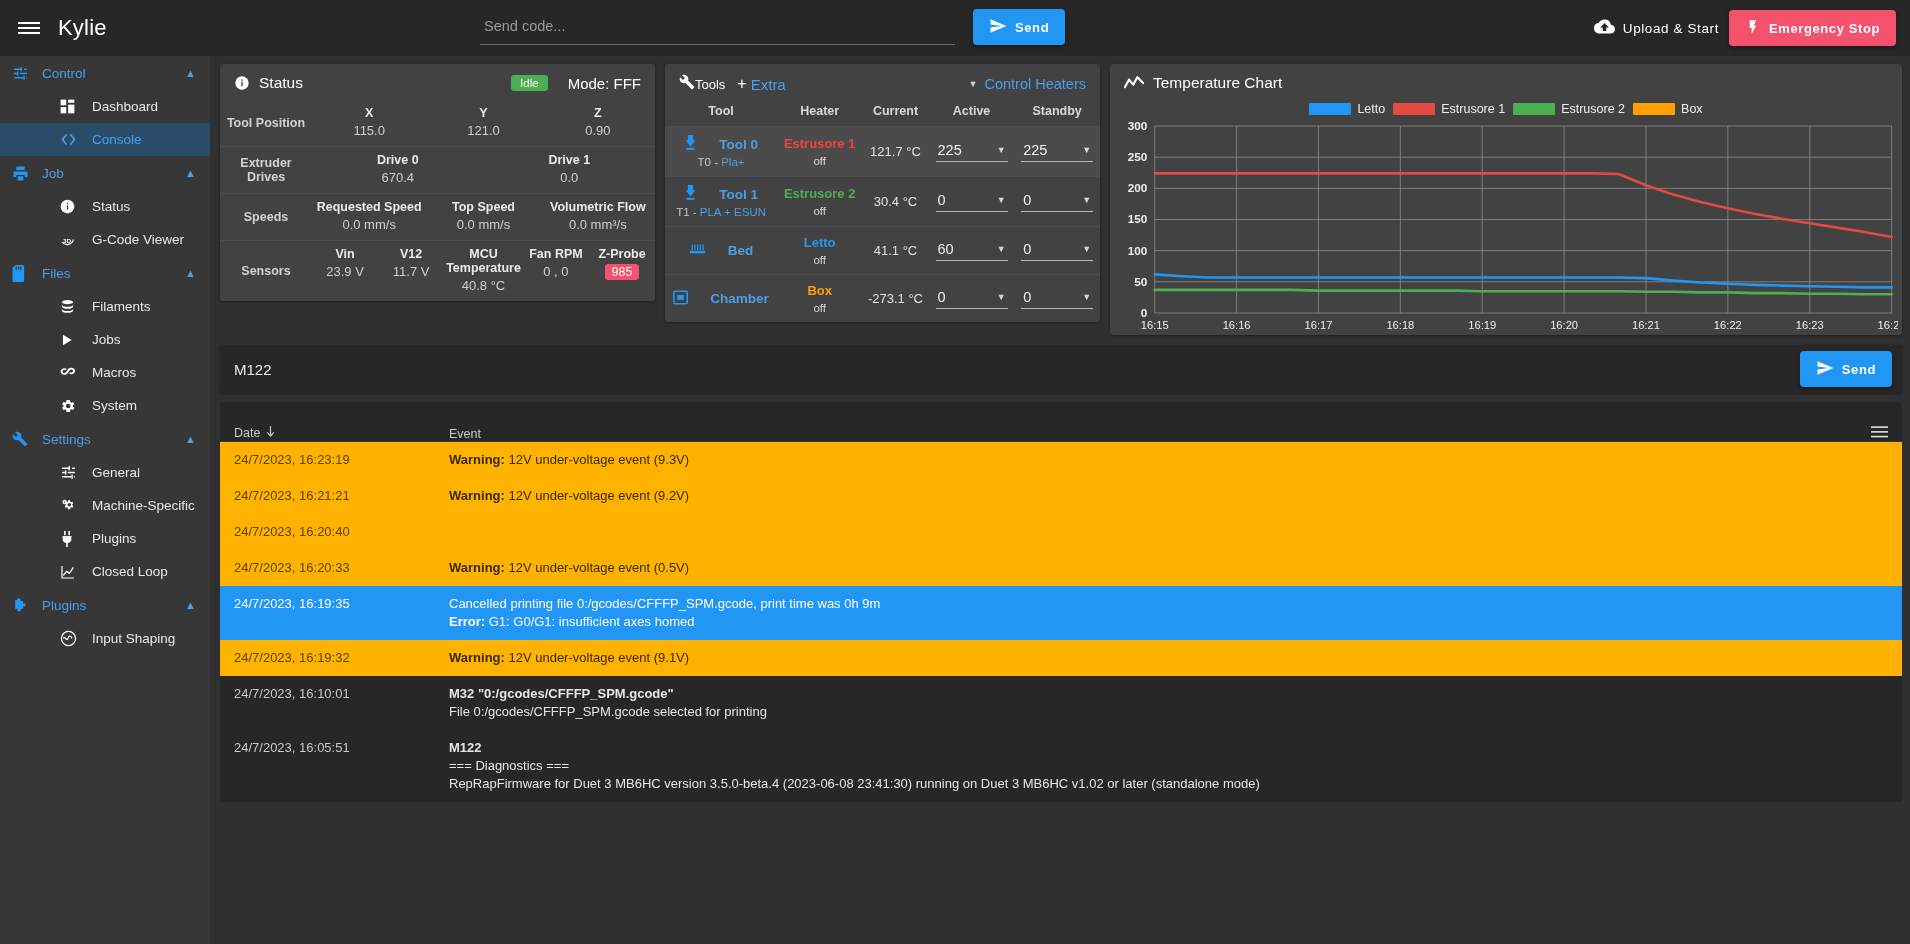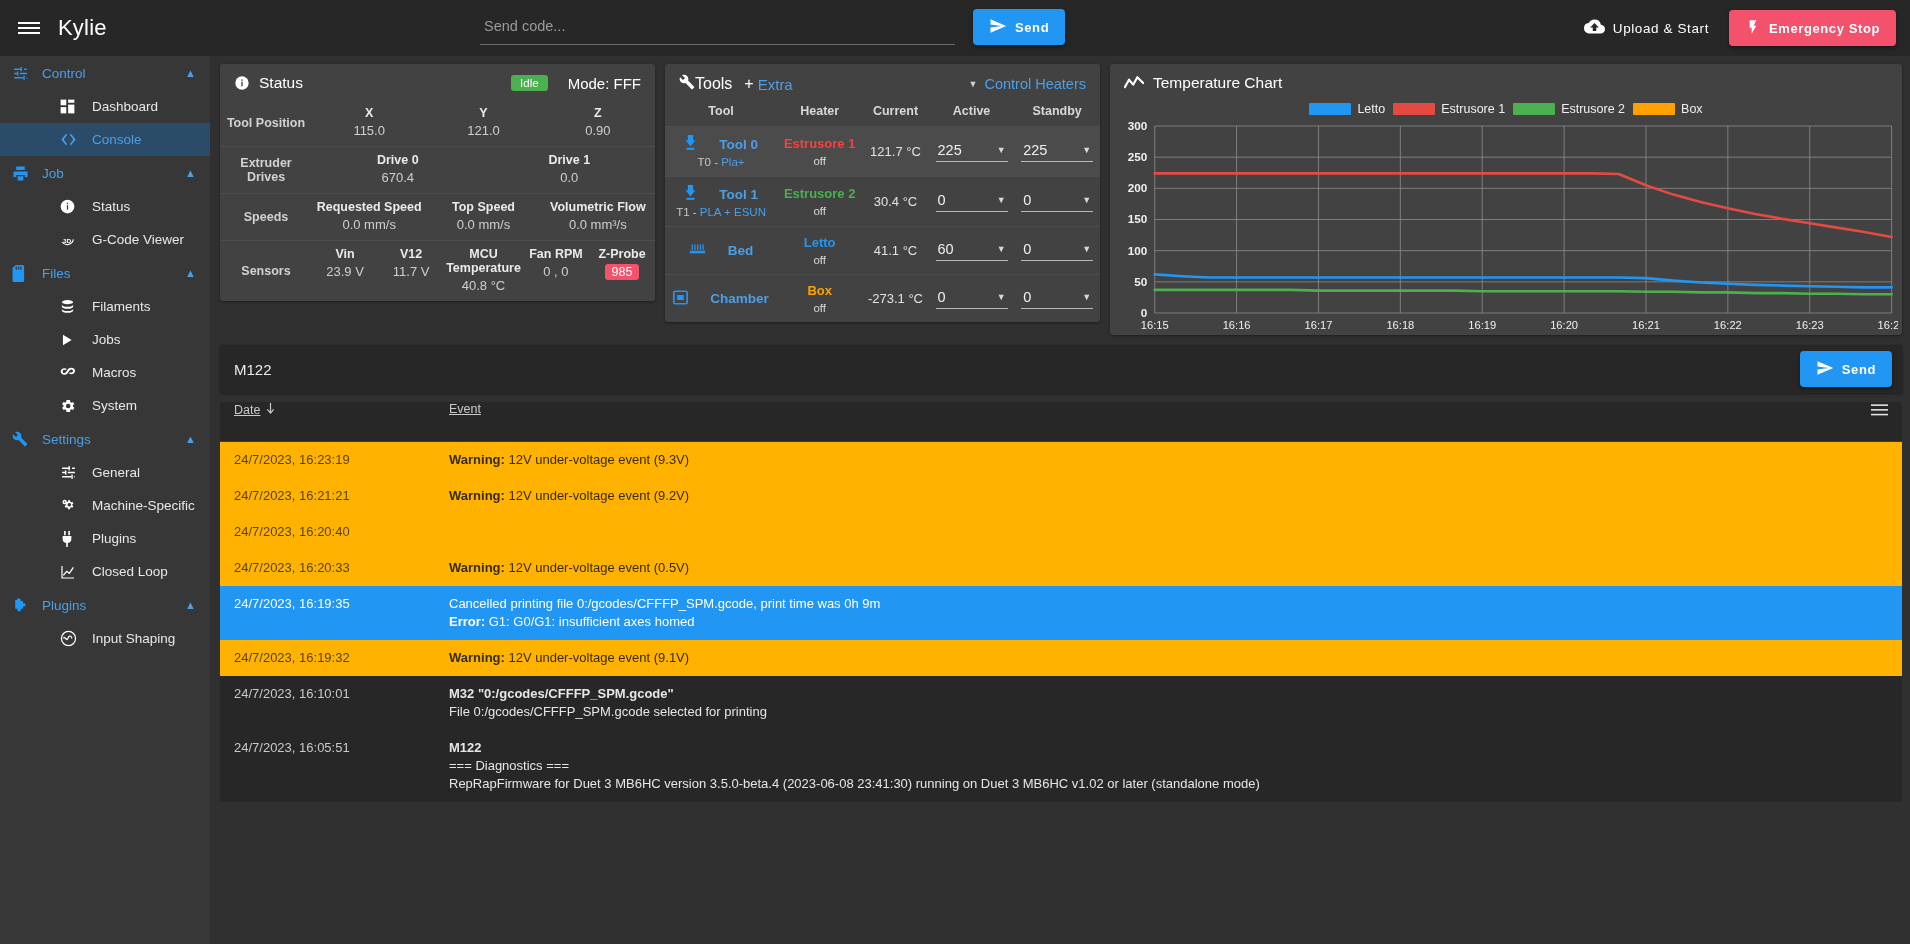--- a/index.html
+++ b/index.html
@@ -26,21 +26,21 @@
     font-family: "Liberation Sans", sans-serif; outline: none; padding: 0 4px 4px 4px;
   }
   .code-input::placeholder { color: #9a9a9a; }
   .btn {
     border: none; border-radius: 4px; color: #fff; cursor: pointer;
     font-family: "Liberation Sans", sans-serif; font-size: 13px; font-weight: 600;
     letter-spacing: .6px; display: inline-flex; align-items: center; gap: 8px;
     height: 36px; padding: 0 16px; text-transform: none;
   }
   .btn-send { background: #2196f3; margin-left: 18px; box-shadow: 0 2px 4px rgba(0,0,0,.4); }
-  .appbar-right { position: absolute; right: 14px; top: 10px; display: flex; align-items: center; gap: 14px; }
+  .appbar-right { position: absolute; right: 14px; top: 10px; display: flex; align-items: center; gap: 4px; }
   .btn-upload { background: transparent; box-shadow: none; font-size: 13.5px; font-weight: 500; padding: 0 6px; }
   .btn-estop { background: #f4516c; box-shadow: 0 2px 4px rgba(0,0,0,.4); }
   .ico { display: inline-block; line-height: 1; }
 
   
   .shell { display: flex; height: calc(944px - 56px); }
 
   
   .sidebar { width: 210px; background: #373737; flex: 0 0 210px; overflow: hidden; }
   .nav-group {
@@ -84,21 +84,21 @@
   }
   .scells { flex: 1; display: flex; }
   .scell { flex: 1; text-align: center; padding: 6px 2px 8px 2px; }
   .scell .ck { font-size: 12.5px; font-weight: bold; color: #eaeaea; display: block; }
   .scell .cv { font-size: 13px; color: #cfcfcf; display: block; margin-top: 3px; }
   .zprobe-pill { background: #f4516c; color: #fff; border-radius: 3px; padding: 1px 7px; font-size: 12.5px; display:inline-block; }
 
   
   .tools-card { width: 435px; }
   .tools-head { display: flex; align-items: center; padding: 10px 14px 6px 14px; }
-  .tools-head .ttl { font-size: 16px; }
+  .tools-head .ttl { font-size: 13px; }
   .plus { color: #fff; font-size: 16px; margin: 0 4px 0 12px; }
   .extra-link { color: #4a9fe8; font-size: 15px; cursor: pointer; }
   .ctrl-heaters { margin-left: auto; color: #4a9fe8; font-size: 14.5px; cursor: pointer; display: flex; align-items: center; gap: 7px; }
   .caret-sm { font-size: 9px; color: #d0d0d0; }
   .ttable { width: 100%; border-collapse: collapse; }
   .ttable th {
     font-size: 12.5px; font-weight: bold; color: #d8d8d8; padding: 4px 2px 8px 2px; text-align: center;
   }
   .ttable td { text-align: center; padding: 8px 2px; border-top: 1px solid #4d4d4d; vertical-align: middle; }
   .ttable tr.hl td { background: #4b4b4b; }
@@ -133,22 +133,22 @@
   }
   .console-input {
     flex: 1; background: transparent; border: none; outline: none; color: #eaeaea;
     font-size: 15px; font-family: "Liberation Sans", sans-serif;
   }
   .console-input::placeholder { color: #9a9a9a; }
 
   
   .console-table { margin-top: 9px; background: #272727; border-radius: 3px; overflow: hidden; }
   .ct-head {
-    display: flex; align-items: flex-start; height: 40px; padding: 0 14px;
-    font-size: 12.5px; color: #cacaca; border-bottom: 1px solid #3a3a3a; text-decoration: underline;
+    display: flex; align-items: flex-end; height: 40px; padding: 0 14px;
+    font-size: 12.5px; color: #cacaca; border-bottom: 1px solid #3a3a3a;
   }
   .ct-head .c-date { width: 215px; display: flex; align-items: center; gap: 5px; cursor: pointer; }
   .ct-head .c-event { flex: 1; }
   .ct-menu { font-size: 15px; color: #e0e0e0; cursor: pointer; }
   .ct-row { display: flex; padding: 9px 14px; font-size: 13px; line-height: 18px; }
   .ct-row .r-date { width: 215px; flex: 0 0 215px; }
   .ct-row .r-event { flex: 1; }
   .ct-row.warn { background: #ffb300; color: #3a2b00; }
   .ct-row.warn .r-date { color: #5c4400; }
   .ct-row.info { background: #2196f3; color: #fff; justify-content: center; }

